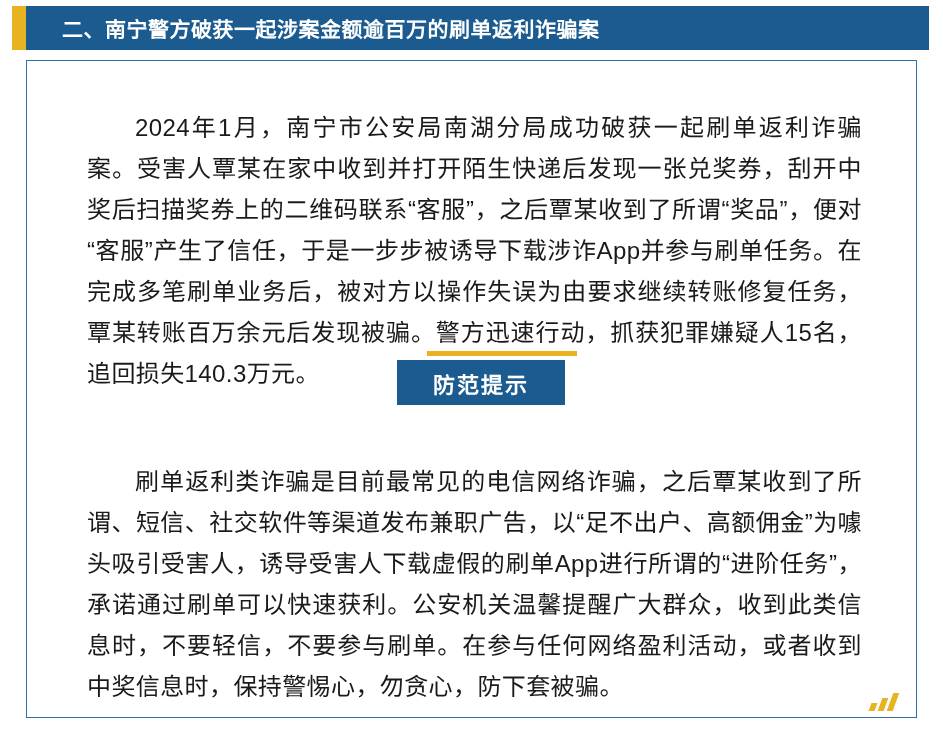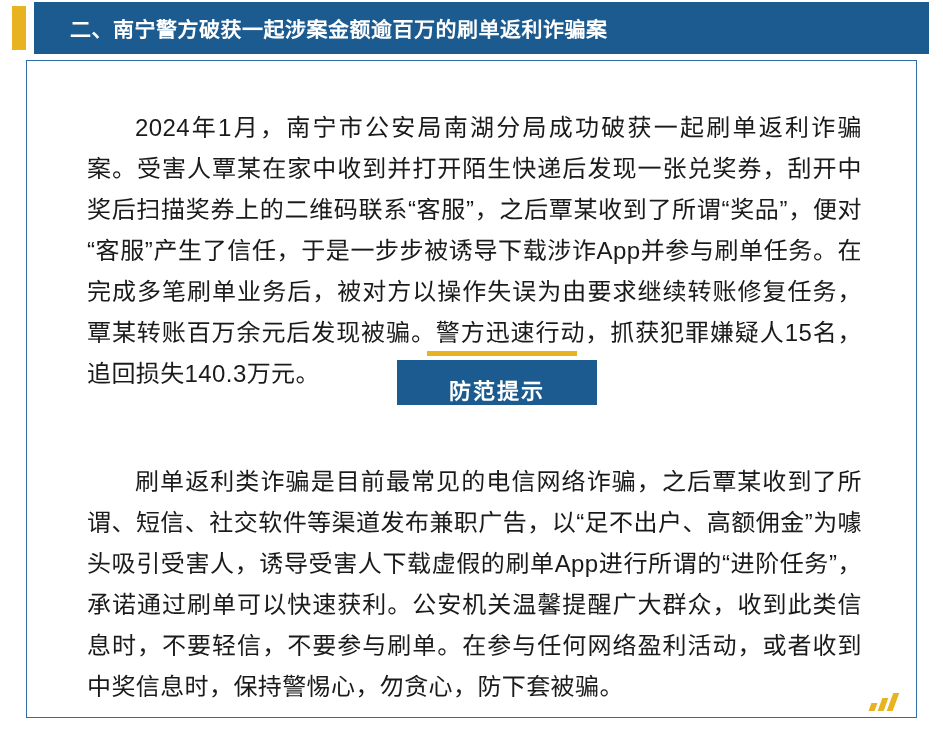--- a/index.html
+++ b/index.html
@@ -27,26 +27,25 @@
   }
   .header-accent {
     width: 14px;
     height: 44px;
     background: #e8b320;
     margin-left: 12px;
     flex: none;
   }
   .header-bar {
     flex: 1;
-    height: 52px;
+    height: 44px;
     background: #1b5b8f;
     display: flex;
     align-items: center;
     margin-right: 14px;
-    margin-left: 8px;
   }
   .header-title {
     color: #ffffff;
     font-size: 21px;
     font-weight: bold;
     letter-spacing: 0.5px;
     padding-left: 36px;
     white-space: nowrap;
   }
 
@@ -98,25 +97,25 @@
     left: 30px;
     top: 0;
     width: 150px;
     height: 5px;
     background: #e8b320;
   }
   .tip-box {
     position: absolute;
     left: 0;
     top: 9px;
-    width: 200px;
+    width: 168px;
     height: 45px;
     background: #1b5b8f;
     display: flex;
-    align-items: flex-end;
+    align-items: center;
     justify-content: center;
   }
   .tip-text {
     color: #ffffff;
     font-size: 22px;
     font-weight: bold;
     letter-spacing: 2px;
   }
 
   

